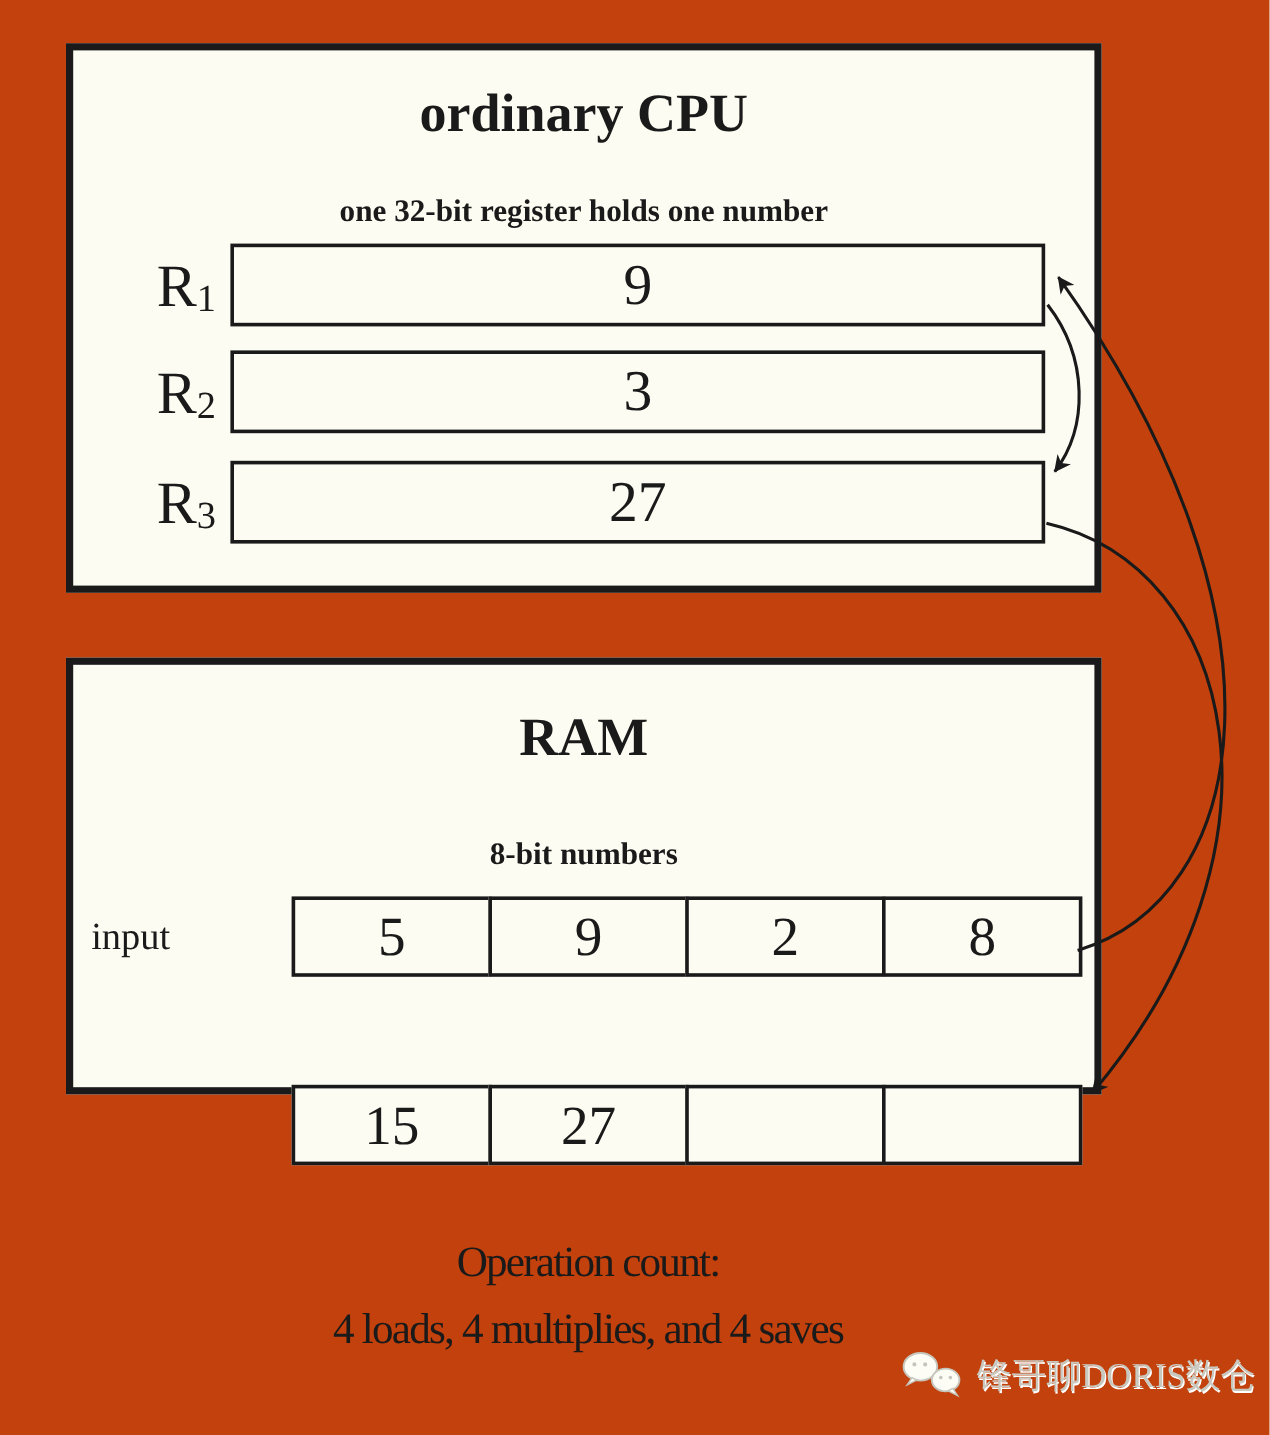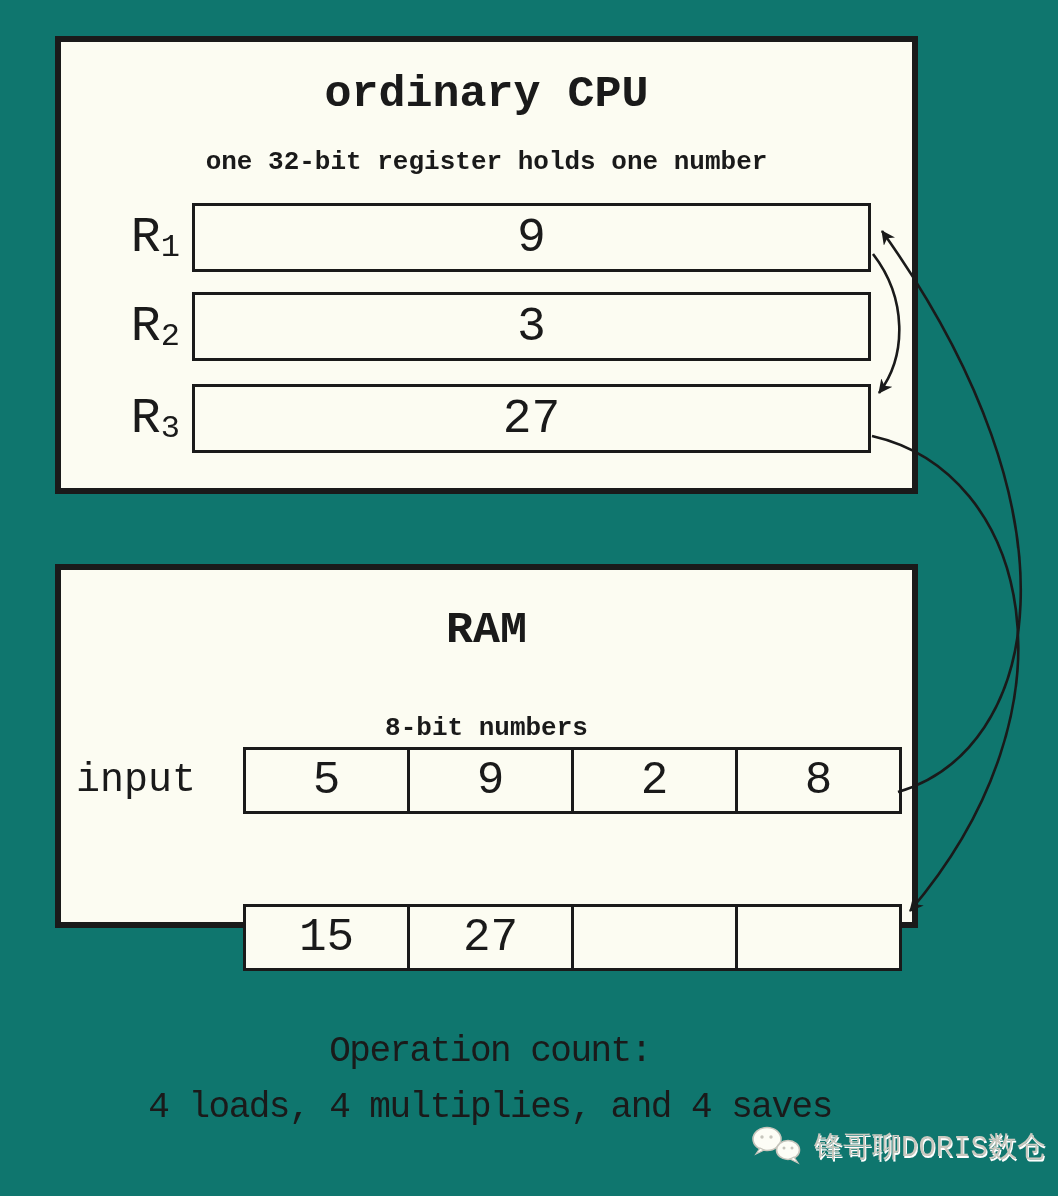--- a/index.html
+++ b/index.html
@@ -1,32 +1,32 @@
 <!DOCTYPE html>
 <html><head>
 <meta charset="utf-8">
 <style>
   html,body{margin:0;padding:0;background:#fcfcf2;}
   .canvas{
     position:relative;width:1058px;height:1196px;overflow:hidden;
-    background:#0f766e;color:#1a1a1a;
-    font-family:Liberation Mono, monospace;
+    background:#c2410c;color:#1a1a1a;
+    font-family:Liberation Serif, serif;
   }
   .big-box{position:absolute;left:55px;width:863px;border:6px solid #1a1a1a;box-sizing:border-box;background:#fcfcf2;}
   .cpu-box{top:36px;height:458px;}
-  .ram-box{top:564px;height:364px;}
+  .ram-box{top:548px;height:364px;}
   .box-title{position:absolute;left:0;right:0;text-align:center;font-weight:bold;font-size:45px;line-height:1.1;}
   .box-subtitle{position:absolute;left:0;right:0;text-align:center;font-weight:bold;font-size:26px;line-height:1.1;}
-  .cpu-title{top:28px;} .cpu-subtitle{top:106px;}
+  .cpu-title{top:28px;} .cpu-subtitle{top:120px;}
   .ram-title{top:36px;} .ram-subtitle{top:112px;margin-top:32px;}
 
   .reg-label{position:absolute;left:58px;width:122px;height:69px;display:flex;align-items:center;justify-content:flex-end;font-size:50px;}
   .reg-label sub{font-size:32px;line-height:1;position:relative;bottom:-10px;}
   .reg-cell{position:absolute;left:192px;width:679px;height:69px;border:3px solid #1a1a1a;box-sizing:border-box;display:flex;align-items:center;justify-content:center;font-size:48px;background:#fcfcf2;}
-  .row-label{position:absolute;height:67px;display:flex;align-items:center;font-size:40px;}
+  .row-label{position:absolute;height:67px;display:flex;align-items:center;font-size:32px;}
   .mem-cell{position:absolute;width:167px;height:67px;border:3px solid #1a1a1a;box-sizing:border-box;display:flex;align-items:center;justify-content:center;font-size:46px;background:#fcfcf2;}
 
   .footer-line{position:absolute;left:0;width:980px;text-align:center;font-size:36px;letter-spacing:-1.5px;line-height:1.1;}
   .footer-line1{top:1032px;}
   .footer-line2{top:1088px;}
 
   .watermark{position:absolute;left:750px;top:1124px;display:flex;align-items:center;gap:6px;justify-content:space-between;}
   .watermark-text{font-size:29px;color:#c9c8bf;text-shadow:1px 1.5px 0 #ffffff;white-space:nowrap;}
 
   .arrow-layer{position:absolute;left:0;top:0;pointer-events:none;}

